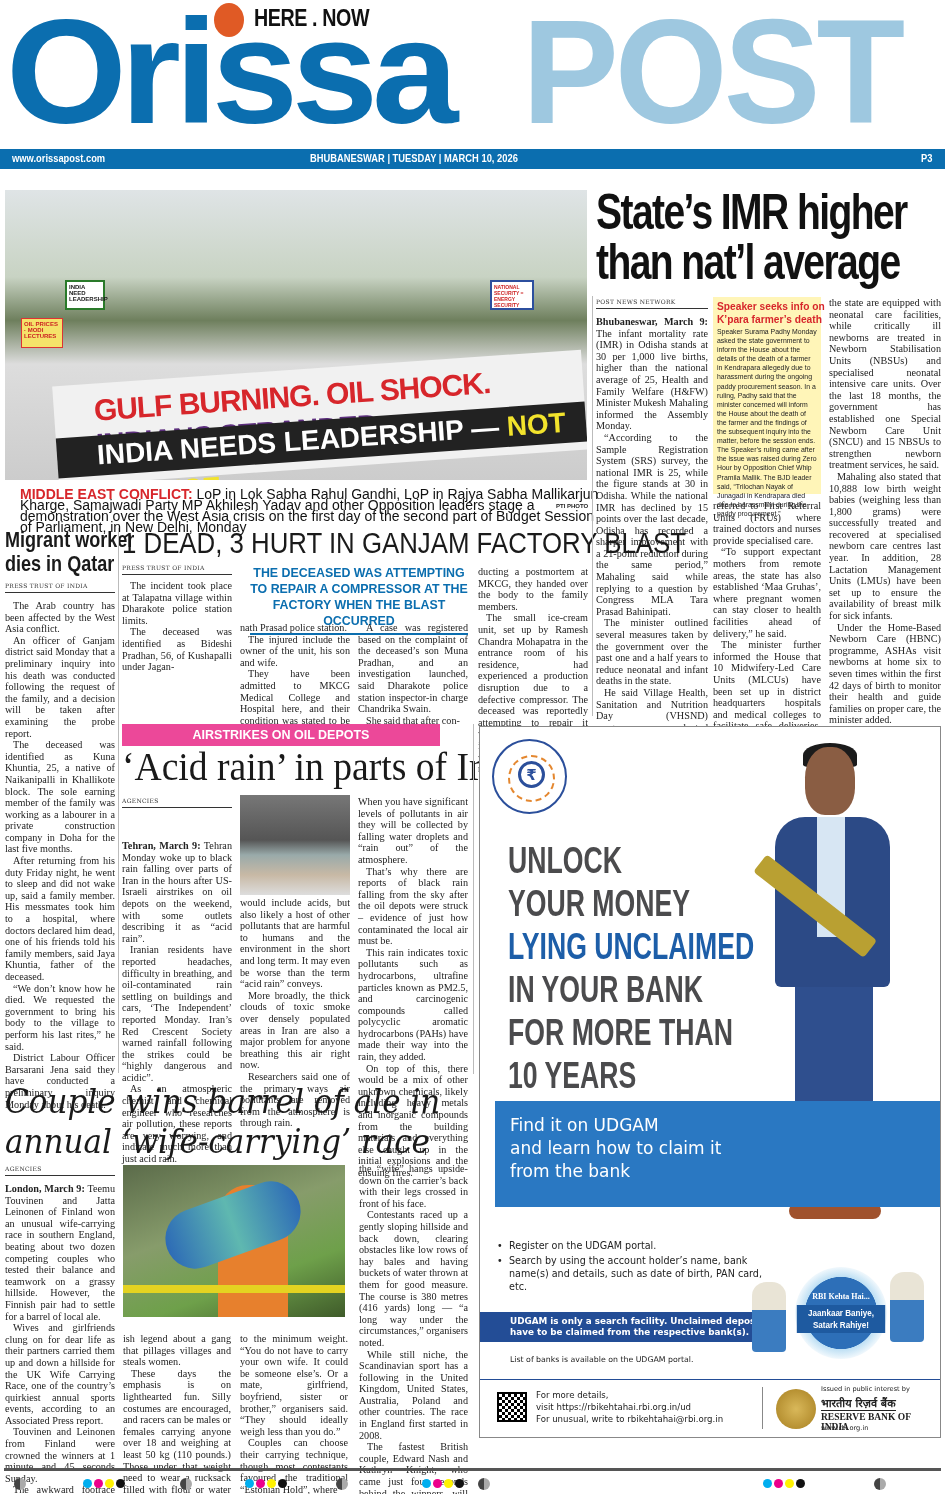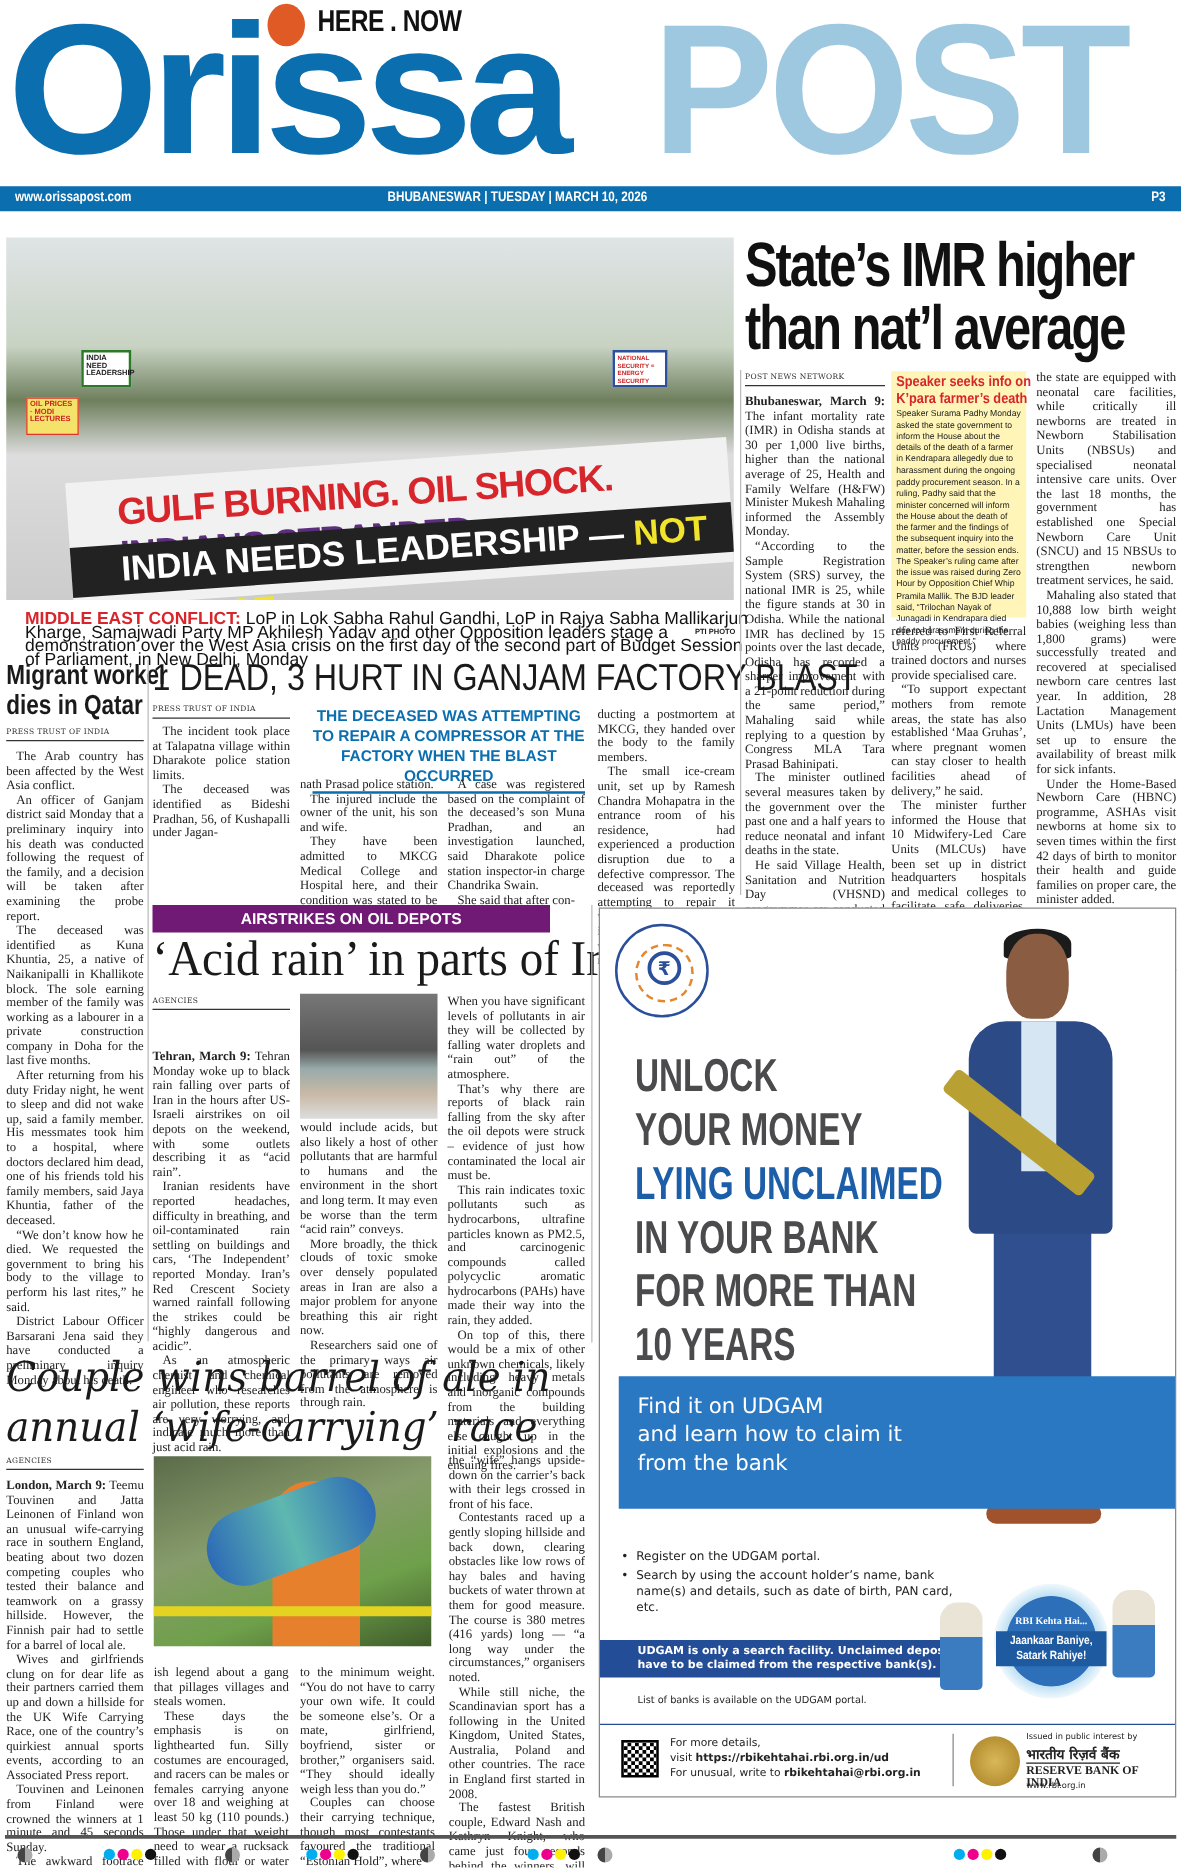--- a/index.html
+++ b/index.html
@@ -27,21 +27,21 @@
   .credit { left: 556px; top: 503px; font-family: "Liberation Sans", sans-serif; font-size: 6px; font-weight: 700; }
 
   
   .hl-imr { left: 596px; top: 187px; width: 345px; font-family: "Liberation Sans", sans-serif; font-weight: 700; font-size: 50px; line-height: 50px; letter-spacing: -2px; transform: scaleX(0.78); transform-origin: left; white-space: nowrap; color: #111; }
   .hl-mig { left: 5px; top: 528px; width: 112px; font-family: "Liberation Sans", sans-serif; font-weight: 700; font-size: 22px; line-height: 24px; transform: scaleX(0.82); transform-origin: left; white-space: nowrap; }
   .hl-blast { left: 122px; top: 527px; font-family: "Liberation Sans", sans-serif; font-size: 30px; line-height: 32px; transform: scaleX(0.86); transform-origin: left; white-space: nowrap; }
   .hl-acid { left: 122px; top: 746px; font-family: "Liberation Serif", serif; font-size: 40px; line-height: 42px; white-space: nowrap; transform: scaleX(0.94); transform-origin: left; }
   .hl-couple { left: 5px; top: 1082px; font-family: "DejaVu Serif", serif; font-style: italic; font-size: 33px; line-height: 40px; white-space: nowrap; transform: scaleX(0.94); transform-origin: left; }
 
   .pull-quote { left: 250px; top: 565px; width: 218px; text-align: center; font-family: "Liberation Sans", sans-serif; font-weight: 700; font-size: 12.4px; line-height: 16px; color: #0b6eaf; border-bottom: 2px solid #0b6eaf; padding-bottom: 4px; }
-  .kicker { left: 122px; top: 724px; width: 318px; height: 22px; background: #701a75; color: #fff; text-align: center; font-family: "Liberation Sans", sans-serif; font-weight: 700; font-size: 12.5px; line-height: 22px; }
+  .kicker { left: 122px; top: 724px; width: 318px; height: 22px; background: #ec4899; color: #fff; text-align: center; font-family: "Liberation Sans", sans-serif; font-weight: 700; font-size: 12.5px; line-height: 22px; }
 
   .byline { font-family: "DejaVu Serif", serif; font-size: 6px; letter-spacing: 0.3px; color: #333; border-bottom: 1.5px solid #333; padding-bottom: 3px; }
   .col { font-family: "Liberation Serif", serif; font-size: 10.2px; line-height: 11.6px; text-align: justify; hyphens: auto; color: #222; }
   .col p { text-indent: 8px; }
   .col p.first { text-indent: 0; }
   .col b { font-weight: 700; }
 
   .sidebar-box { left: 713px; top: 297px; width: 108px; height: 197px; background: #fff5b8; padding: 3px 4px; }
   .sidebar-title { font-family: "Liberation Sans", sans-serif; font-weight: 700; font-size: 11.6px; line-height: 12.5px; color: #d7262b; transform: scaleX(0.88); transform-origin: left; white-space: nowrap; }
   .sidebar-body { font-family: "Liberation Sans", sans-serif; font-size: 6.9px; line-height: 9.1px; margin-top: 2px; color: #222; }
@@ -74,21 +74,21 @@
   .ad-bullets li::before { content: "\2022"; position: absolute; left: 2px; }
   .ad-note { position: absolute; left: 0; top: 585px; width: 300px; height: 30px; background: #234d96; color: #fff; font-family: "DejaVu Sans", sans-serif; font-weight: 700; font-size: 8.8px; line-height: 11px; padding: 4px 0 0 30px; }
   .ad-badge { position: absolute; left: 315px; top: 540px; width: 92px; height: 92px; border-radius: 50%; background: radial-gradient(#2d6fb8 0%, #2d6fb8 55%, #bfe0f4 56%, #fff 75%); }
   .ad-badge-t1 { position: absolute; left: 0; top: 25px; width: 92px; text-align: center; font-family: "Liberation Serif", serif; font-weight: 700; font-size: 8px; color: #fff; }
   .ad-badge-t2 { position: absolute; left: -6px; top: 38px; width: 104px; text-align: center; background: #1e5aa0; color: #fff; font-family: "Liberation Sans", sans-serif; font-weight: 700; font-size: 9.5px; line-height: 12px; padding: 2px 0; transform: scaleX(0.85); }
   .ad-mascot { position: absolute; width: 34px; height: 70px; background: linear-gradient(#e9e4d6 40%, #3b7cc0 40%); border-radius: 14px 14px 4px 4px; }
   .ad-list-note { position: absolute; left: 30px; top: 628px; font-family: "DejaVu Sans", sans-serif; font-size: 7.8px; color: #222; }
   .ad-rule { position: absolute; left: 0; top: 652px; width: 100%; border-top: 1.5px solid #234d96; }
   .ad-qr { position: absolute; left: 17px; top: 665px; width: 30px; height: 30px; background: repeating-conic-gradient(#000 0 25%, #fff 0 50%) 0 0/6px 6px; border: 2px solid #000; }
   .ad-contact { position: absolute; left: 56px; top: 662px; font-family: "DejaVu Sans", sans-serif; font-size: 8.6px; line-height: 12px; color: #222; }
-  .ad-contact b { font-weight: 700; }
+  .ad-contact b { font-weight: 400; }
   .ad-vsep { position: absolute; left: 282px; top: 660px; height: 42px; border-left: 1px solid #888; }
   .ad-rbi-seal { position: absolute; left: 296px; top: 662px; width: 40px; height: 40px; border-radius: 50%; background: radial-gradient(#d9b85a, #a77f20); }
   .ad-issued { position: absolute; left: 341px; top: 658px; font-family: "DejaVu Sans", sans-serif; font-size: 6.6px; color: #222; }
   .ad-rbi-hindi { position: absolute; left: 341px; top: 668px; font-family: "DejaVu Sans", sans-serif; font-size: 11px; font-weight: 700; color: #222; border-bottom: 1px solid #222; }
   .ad-rbi-en { position: absolute; left: 341px; top: 685px; font-family: "Liberation Serif", serif; font-weight: 700; font-size: 9.5px; color: #222; }
   .ad-rbi-url { position: absolute; left: 341px; top: 697px; font-family: "DejaVu Sans", sans-serif; font-size: 6.6px; color: #222; }
 
   .divider-footer { left: 4px; top: 1468px; width: 937px; border-top: 3px solid #555; }
   .reg-mark { position: absolute; top: 1478px; width: 12px; height: 12px; border-radius: 50%; background: linear-gradient(90deg, #444 50%, #aaa 50%); }
   .cmyk { position: absolute; top: 1479px; display: flex; gap: 2px; }

